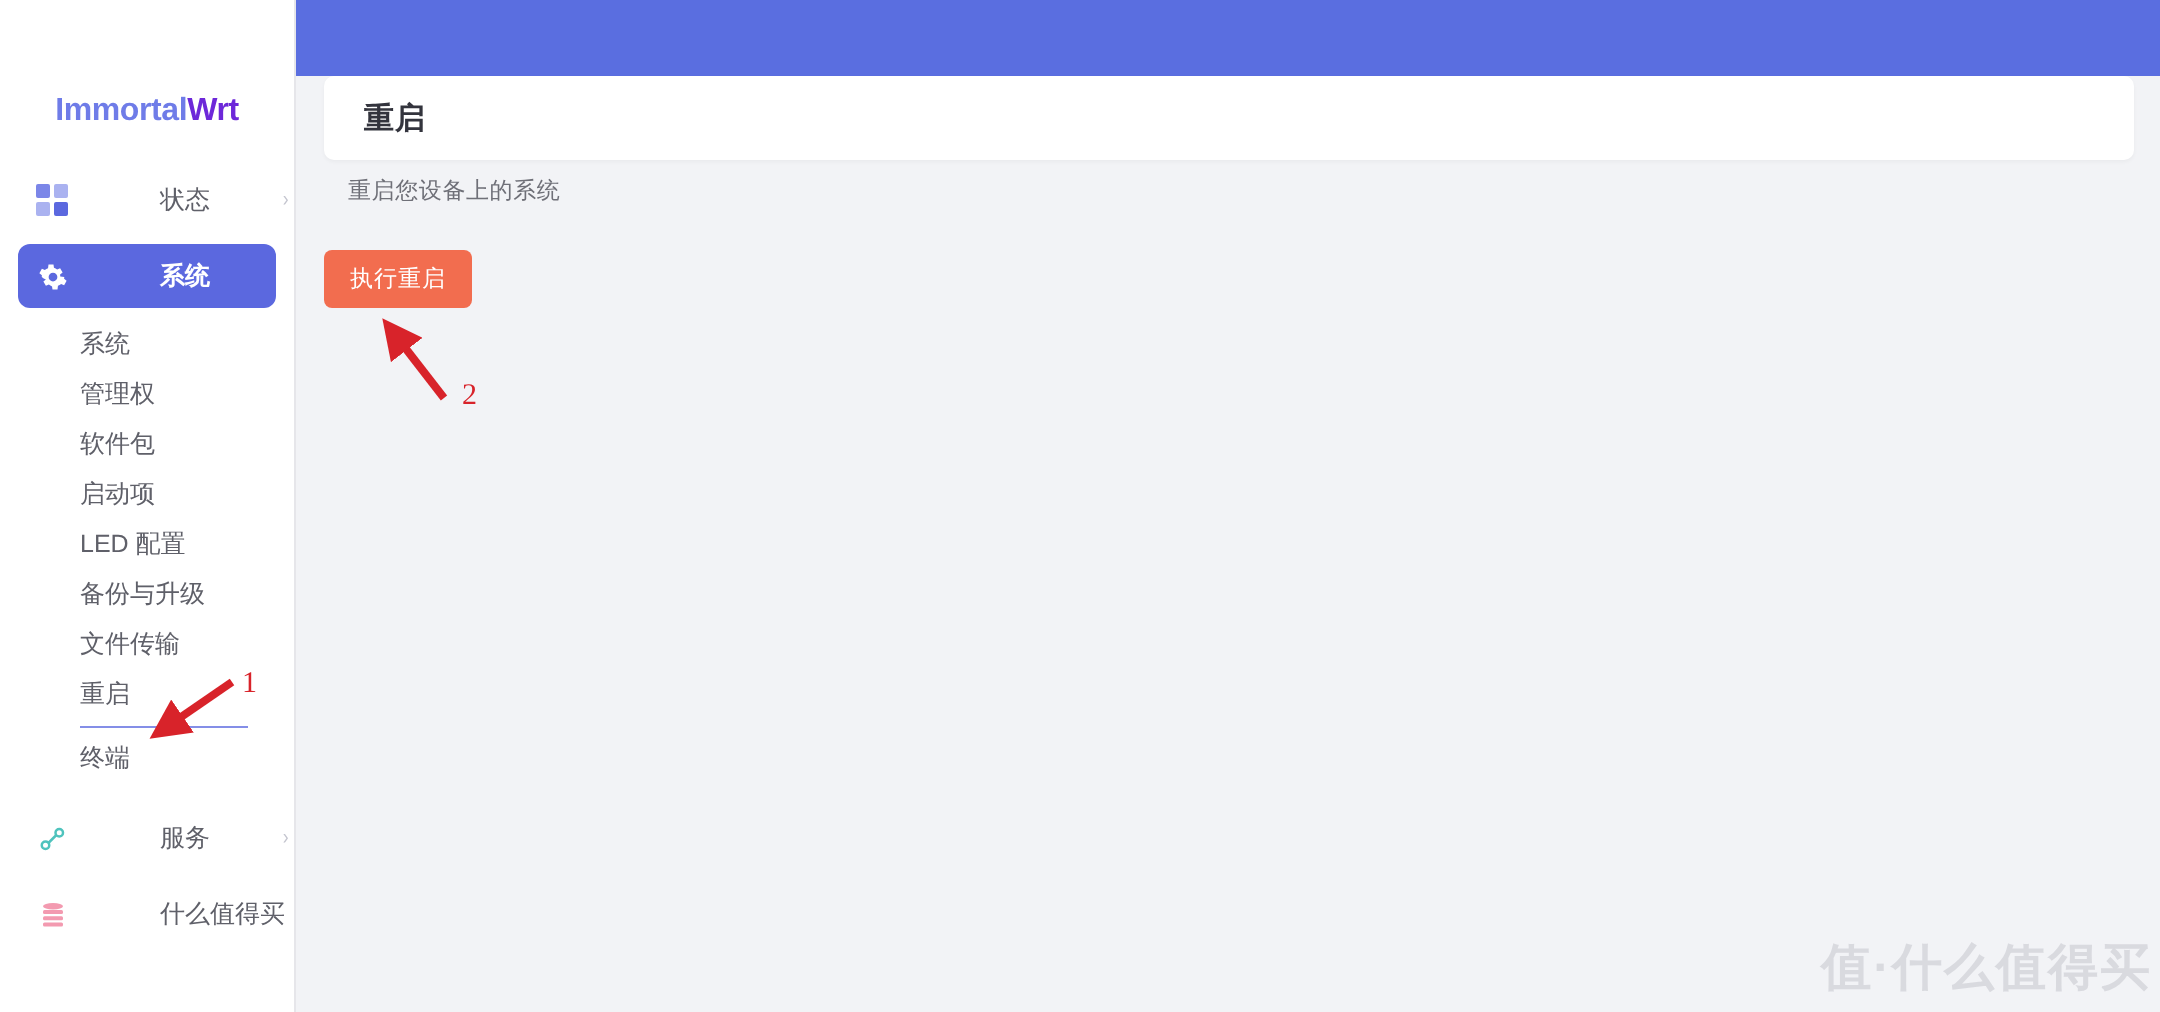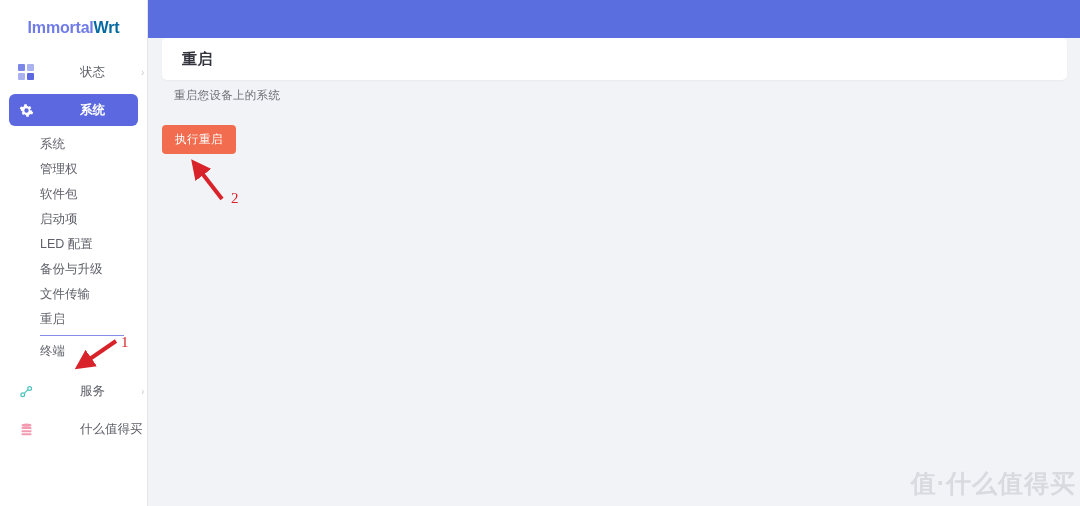--- a/index.html
+++ b/index.html
@@ -19,23 +19,24 @@
     position: relative;
     overflow: hidden;
     flex: 0 0 148px;
   }
   .brand {
     height: 56px;
     display: flex; align-items: center; justify-content: center;
     font-size: 16px; font-weight: bold;
     letter-spacing: -0.2px;
     color: #5b6ee0;
+    margin-top: 28px;
   }
   .brand .w1 { color: #6f7ce8; }
-  .brand .w2 { color: #0369a1; }
+  .brand .w2 { color: #6d28d9; }
 
   .nav { padding: 0 9px; }
   .nav-row {
     height: 32px;
     display: flex; align-items: center;
     border-radius: 6px;
     padding: 0 8px;
     margin-bottom: 6px;
     color: #5f6069;
     font-size: 12.5px;

